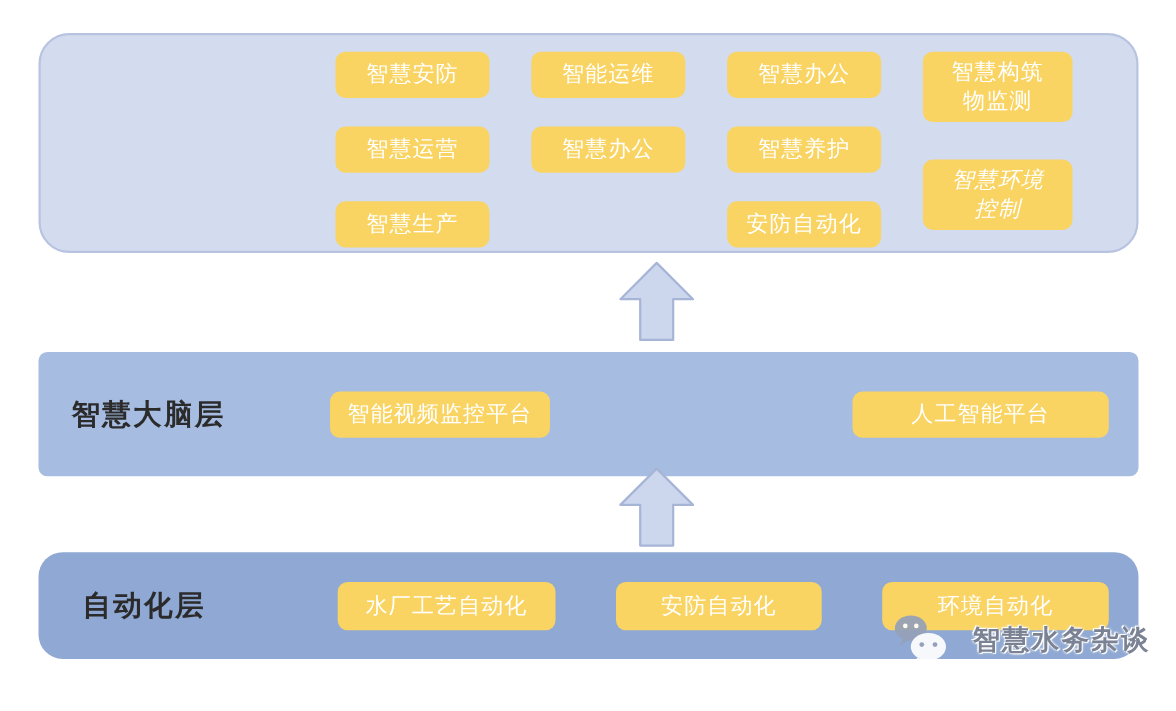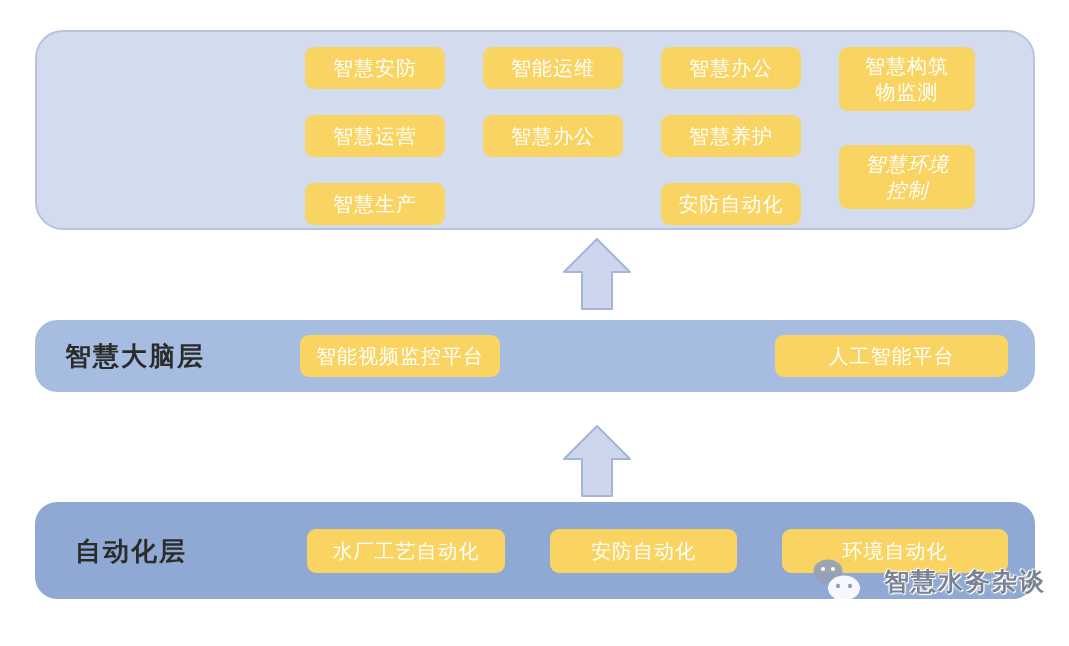--- a/index.html
+++ b/index.html
@@ -8,23 +8,23 @@
 
   
   .layer{position:absolute;left:35px;width:1000px;box-sizing:border-box;}
   .layer-app{
     top:30px;height:200px;
     background:var(--app-layer-bg,#d3dbee);
     border:2px solid var(--app-layer-border,#b7c3e0);
     border-radius:28px;
   }
   .layer-brain{
-    top:320px;height:72px;
+    top:320px;height:113px;
     background:var(--brain-layer-bg,#a6bce0);
-    border-radius:22px;
+    border-radius:8px;
   }
   .layer-auto{
     top:502px;height:97px;
     background:var(--auto-layer-bg,#8fa9d4);
     border-radius:22px;
   }
   .layer-label{
     position:absolute;left:30px;top:50%;transform:translateY(-50%);
     font-size:26px;font-weight:600;letter-spacing:2px;
     color:var(--label-text,#2b2b2b);white-space:nowrap;
@@ -63,21 +63,21 @@
   .brain-boxes .box:nth-child(3){width:201px;}
 
   
   .auto-boxes{
     position:absolute;left:272px;top:50%;transform:translateY(-50%);
     width:701px;display:flex;justify-content:space-between;
   }
   .auto-boxes .box{height:44px;}
   .auto-boxes .box:nth-child(1){width:198px;}
   .auto-boxes .box:nth-child(2){width:187px;}
-  .auto-boxes .box:nth-child(3){width:226px;}
+  .auto-boxes .box:nth-child(3){width:206px;}
 
   
   .arrow{position:absolute;left:561px;width:72px;}
   .arrow-1{top:237px;height:74px;}
   .arrow-2{top:423px;height:76px;}
   .arrow path{
     fill:var(--arrow-fill,#ccd7ee);
     stroke:var(--arrow-stroke,#a6b4d6);
     stroke-width:2;stroke-linejoin:round;
   }

